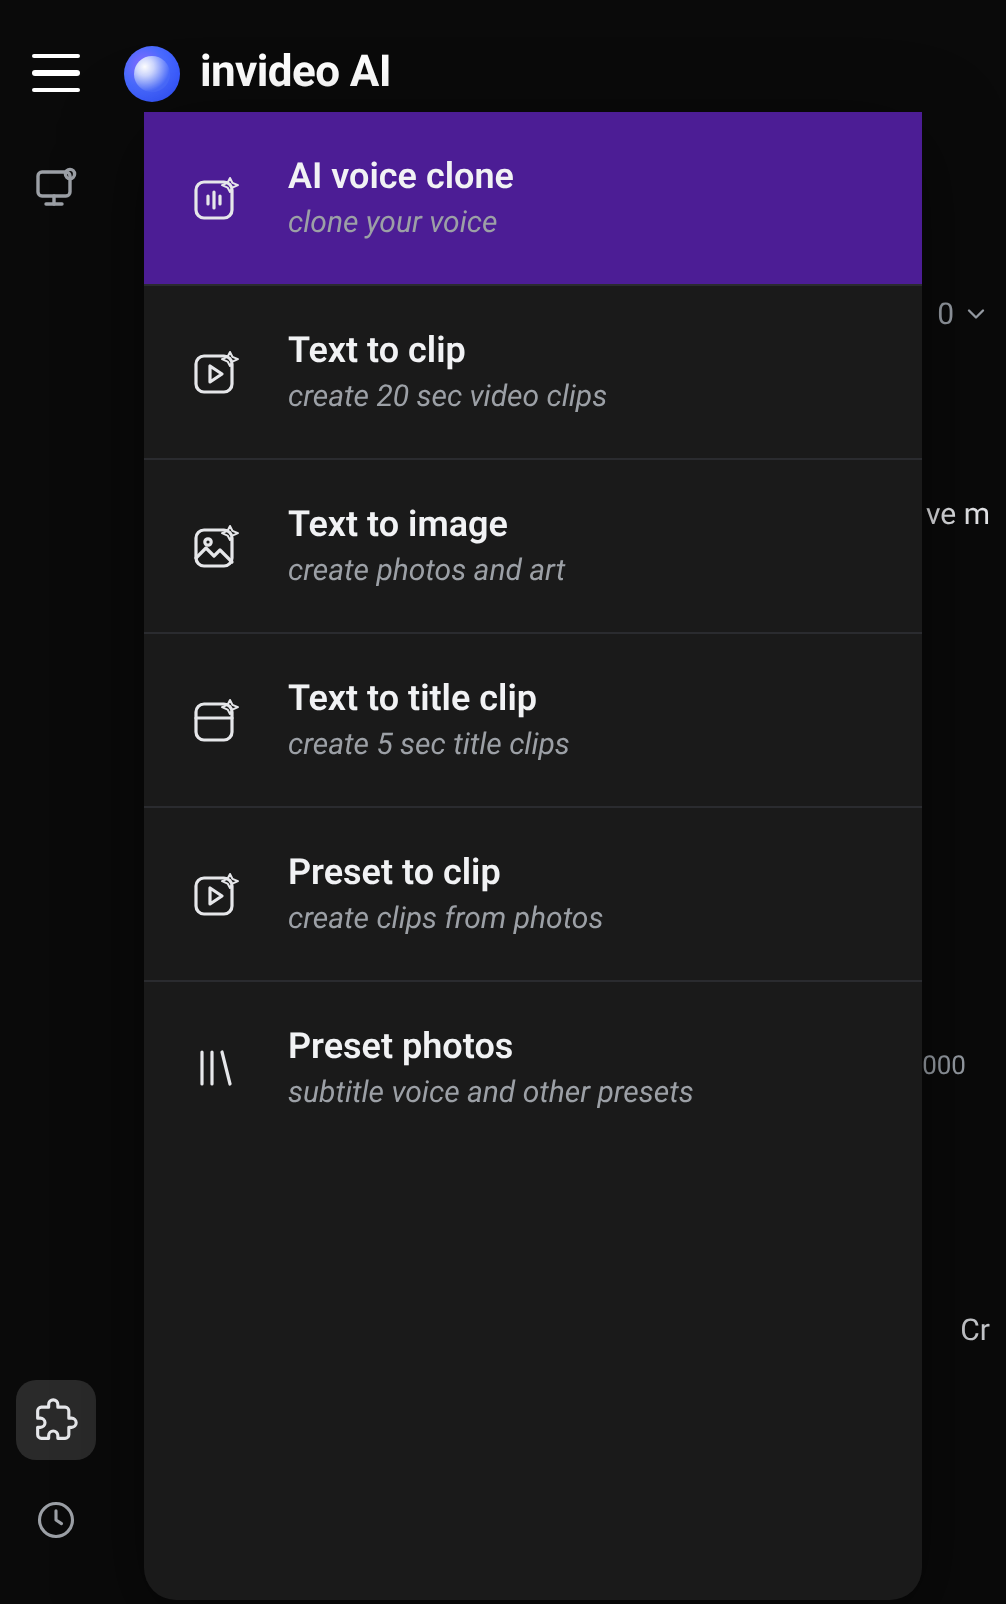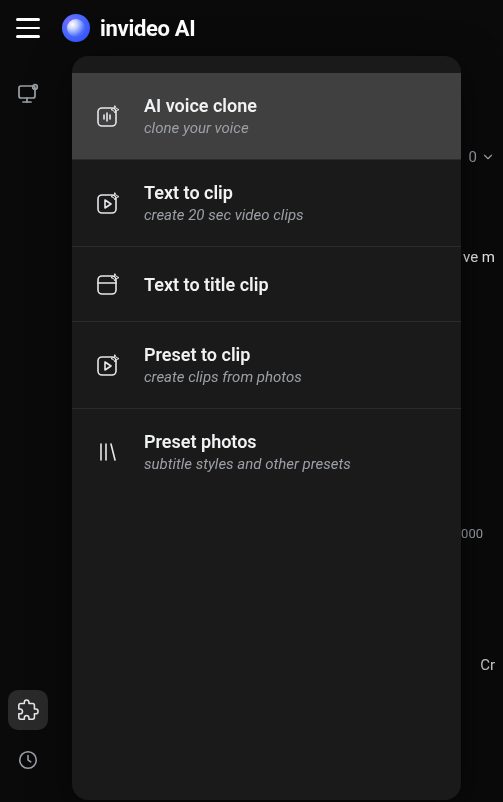--- a/index.html
+++ b/index.html
@@ -10,21 +10,21 @@
     body {
       font-family: -apple-system, BlinkMacSystemFont, "Segoe UI", Roboto, Helvetica, Arial, sans-serif;
       background: #0a0a0a;
       width: 503px;
       height: 802px;
       overflow: hidden;
       position: relative;
       color: #fff;
     }
     .top-bar {
-      height: 56px;
+      height: 73px;
       display: flex;
       align-items: center;
       padding-left: 16px;
       gap: 18px;
     }
     .hamburger {
       width: 28px;
       height: 28px;
       display: flex;
       flex-direction: column;
@@ -153,22 +153,21 @@
       align-items: center;
       gap: 20px;
       padding: 22px 22px;
       border-bottom: 1px solid #2a2b2f;
       cursor: pointer;
     }
     .plugin-row:last-child {
       border-bottom: none;
     }
     .plugin-row.selected {
-      background: #404040;
-      margin-top: 17px;
+      background: #4c1d95;
     }
     .plugin-icon {
       width: 30px;
       height: 30px;
       color: #e6e7ea;
       display: flex;
       align-items: center;
       justify-content: center;
       flex-shrink: 0;
     }
@@ -266,31 +265,46 @@
           <polygon points="10,11 10,19 16,15"></polygon>
           <path d="M20 4 l1.2 2.4 L24 7.6 l-2.8 1.2 L20 11 l-1.2-2.2 L16 7.6 l2.8-1.2 Z" stroke-width="1"></path>
         </svg>
       </div>
       <div class="plugin-text">
         <div class="plugin-title">Text to clip</div>
         <div class="plugin-sub">create 20 sec video clips</div>
       </div>
     </div>
 
+    <div class="plugin-row">
+      <div class="plugin-icon">
+        <svg width="28" height="28" viewBox="0 0 28 28" fill="none" stroke="currentColor" stroke-width="1.6" stroke-linecap="round" stroke-linejoin="round">
+          <rect x="3" y="6" width="18" height="18" rx="4"></rect>
+          <circle cx="9" cy="12" r="1.6"></circle>
+          <path d="M3 20 l5-5 4 4 3-3 6 6"></path>
+          <path d="M20 4 l1.2 2.4 L24 7.6 l-2.8 1.2 L20 11 l-1.2-2.2 L16 7.6 l2.8-1.2 Z" stroke-width="1"></path>
+        </svg>
+      </div>
+      <div class="plugin-text">
+        <div class="plugin-title">Text to image</div>
+        <div class="plugin-sub">create photos and art</div>
+      </div>
+    </div>
 
     <div class="plugin-row">
       <div class="plugin-icon">
         <svg width="28" height="28" viewBox="0 0 28 28" fill="none" stroke="currentColor" stroke-width="1.6" stroke-linecap="round" stroke-linejoin="round">
           <rect x="3" y="6" width="18" height="18" rx="4"></rect>
           <line x1="3" y1="13" x2="21" y2="13"></line>
           <path d="M20 4 l1.2 2.4 L24 7.6 l-2.8 1.2 L20 11 l-1.2-2.2 L16 7.6 l2.8-1.2 Z" stroke-width="1"></path>
         </svg>
       </div>
       <div class="plugin-text">
         <div class="plugin-title">Text to title clip</div>
+        <div class="plugin-sub">create 5 sec title clips</div>
       </div>
     </div>
 
     <div class="plugin-row">
       <div class="plugin-icon">
         <svg width="28" height="28" viewBox="0 0 28 28" fill="none" stroke="currentColor" stroke-width="1.6" stroke-linecap="round" stroke-linejoin="round">
           <rect x="3" y="6" width="18" height="18" rx="4"></rect>
           <polygon points="10,11 10,19 16,15"></polygon>
           <path d="M20 4 l1.2 2.4 L24 7.6 l-2.8 1.2 L20 11 l-1.2-2.2 L16 7.6 l2.8-1.2 Z" stroke-width="1"></path>
         </svg>
@@ -304,18 +318,18 @@
     <div class="plugin-row">
       <div class="plugin-icon">
         <svg width="28" height="28" viewBox="0 0 28 28" fill="none" stroke="currentColor" stroke-width="1.6" stroke-linecap="round" stroke-linejoin="round">
           <line x1="6" y1="6" x2="6" y2="22"></line>
           <line x1="11" y1="6" x2="11" y2="22"></line>
           <line x1="16" y1="6" x2="20" y2="22"></line>
         </svg>
       </div>
       <div class="plugin-text">
         <div class="plugin-title">Preset photos</div>
-        <div class="plugin-sub">subtitle styles and other presets</div>
+        <div class="plugin-sub">subtitle voice and other presets</div>
       </div>
     </div>
 
   </div>
 </div>
 
 </body></html>

